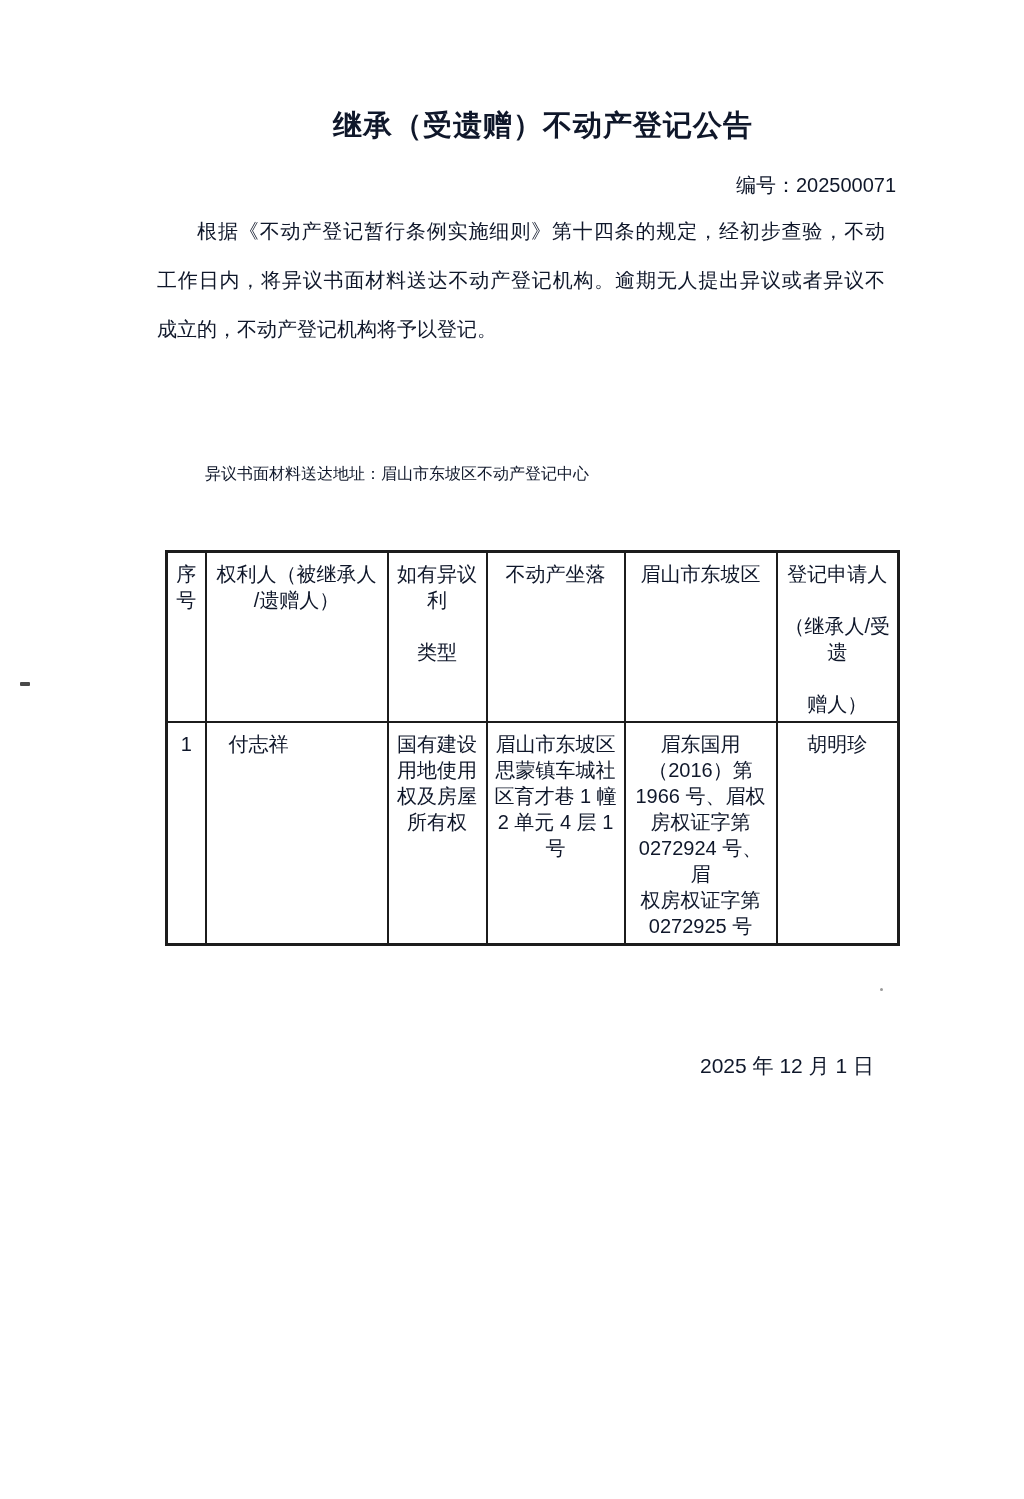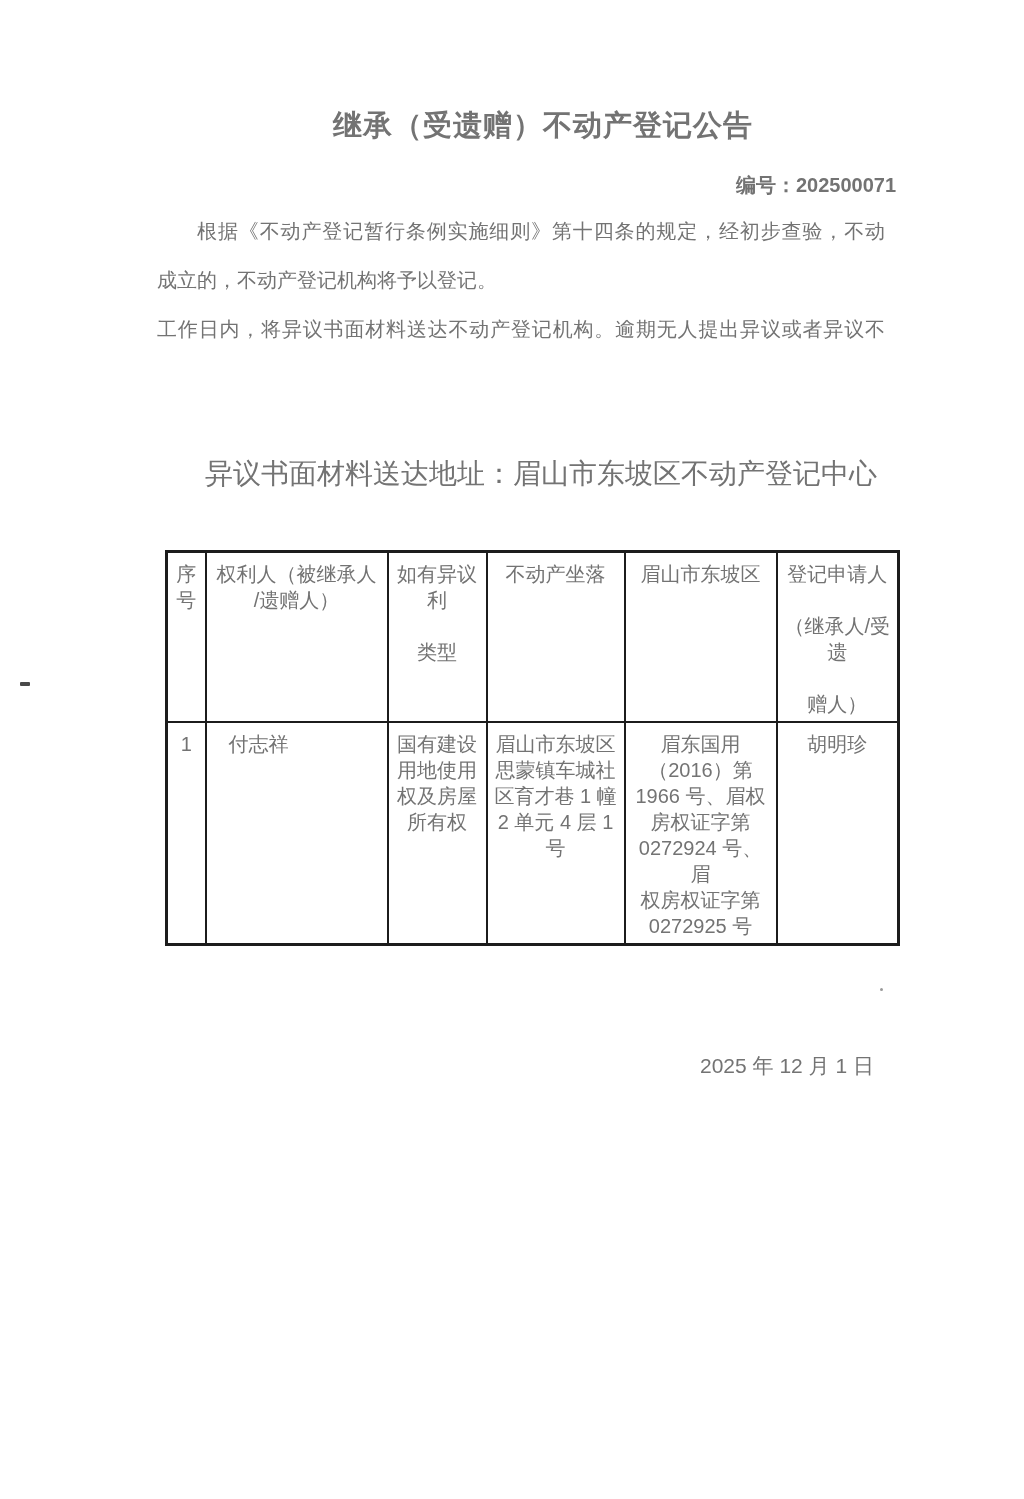--- a/index.html
+++ b/index.html
@@ -7,40 +7,40 @@
     padding: 0;
     background: #e8e8e8;
   }
   .page {
     position: relative;
     width: 1024px;
     height: 1499px;
     margin: 0 auto;
     background: #ffffff;
     font-family: "Liberation Sans", sans-serif;
-    color: #737373;
+    color: #0f172a;
     overflow: hidden;
   }
   .doc-title {
     position: absolute;
     top: 106px;
     left: 0;
     width: 1086px; 
     text-align: center;
     font-size: 29px;
     font-weight: 700;
     letter-spacing: 1px;
     margin: 0;
   }
   .doc-number {
     position: absolute;
     top: 172px;
     right: 128px;
     font-size: 20px;
-    font-weight: 700;
+    font-weight: 400;
   }
   .body-paragraph {
     position: absolute;
     top: 207px;
     left: 157px;
     width: 728px;
     font-size: 20px;
     font-weight: 400;
   }
   .pline {
@@ -50,21 +50,21 @@
     text-align-last: justify;
   }
   .pline.first { text-indent: 2em; }
   .pline.last {
     text-align: left;
     text-align-last: left;
   }
   .indent-line {
     position: absolute;
     left: 205px;
-    font-size: 28px;
+    font-size: 16px;
     font-weight: 500;
     line-height: 30px;
   }
   .addr-line { top: 459px; }
   .contact-line { top: 507px; }
   .reg-table {
     position: absolute;
     top: 550px;
     left: 165px;
     border-collapse: collapse;
@@ -125,22 +125,22 @@
 <body>
 
 <div class="page">
 
   <h1 class="doc-title">继承（受遗赠）不动产登记公告</h1>
 
   <div class="doc-number">编号：202500071</div>
 
   <div class="body-paragraph">
     <div class="pline first">根据《不动产登记暂行条例实施细则》第十四条的规定，经初步查验，不动</div>
+    <div class="pline">工作日内，将异议书面材料送达不动产登记机构。逾期无人提出异议或者异议不</div>
     <div class="pline last">成立的，不动产登记机构将予以登记。</div>
-    <div class="pline">工作日内，将异议书面材料送达不动产登记机构。逾期无人提出异议或者异议不</div>
   </div>
 
   <div class="indent-line addr-line">异议书面材料送达地址：眉山市东坡区不动产登记中心</div>
 
 
   <table class="reg-table">
     <colgroup>
       <col style="width:39px">
       <col style="width:182px">
       <col style="width:99px">

